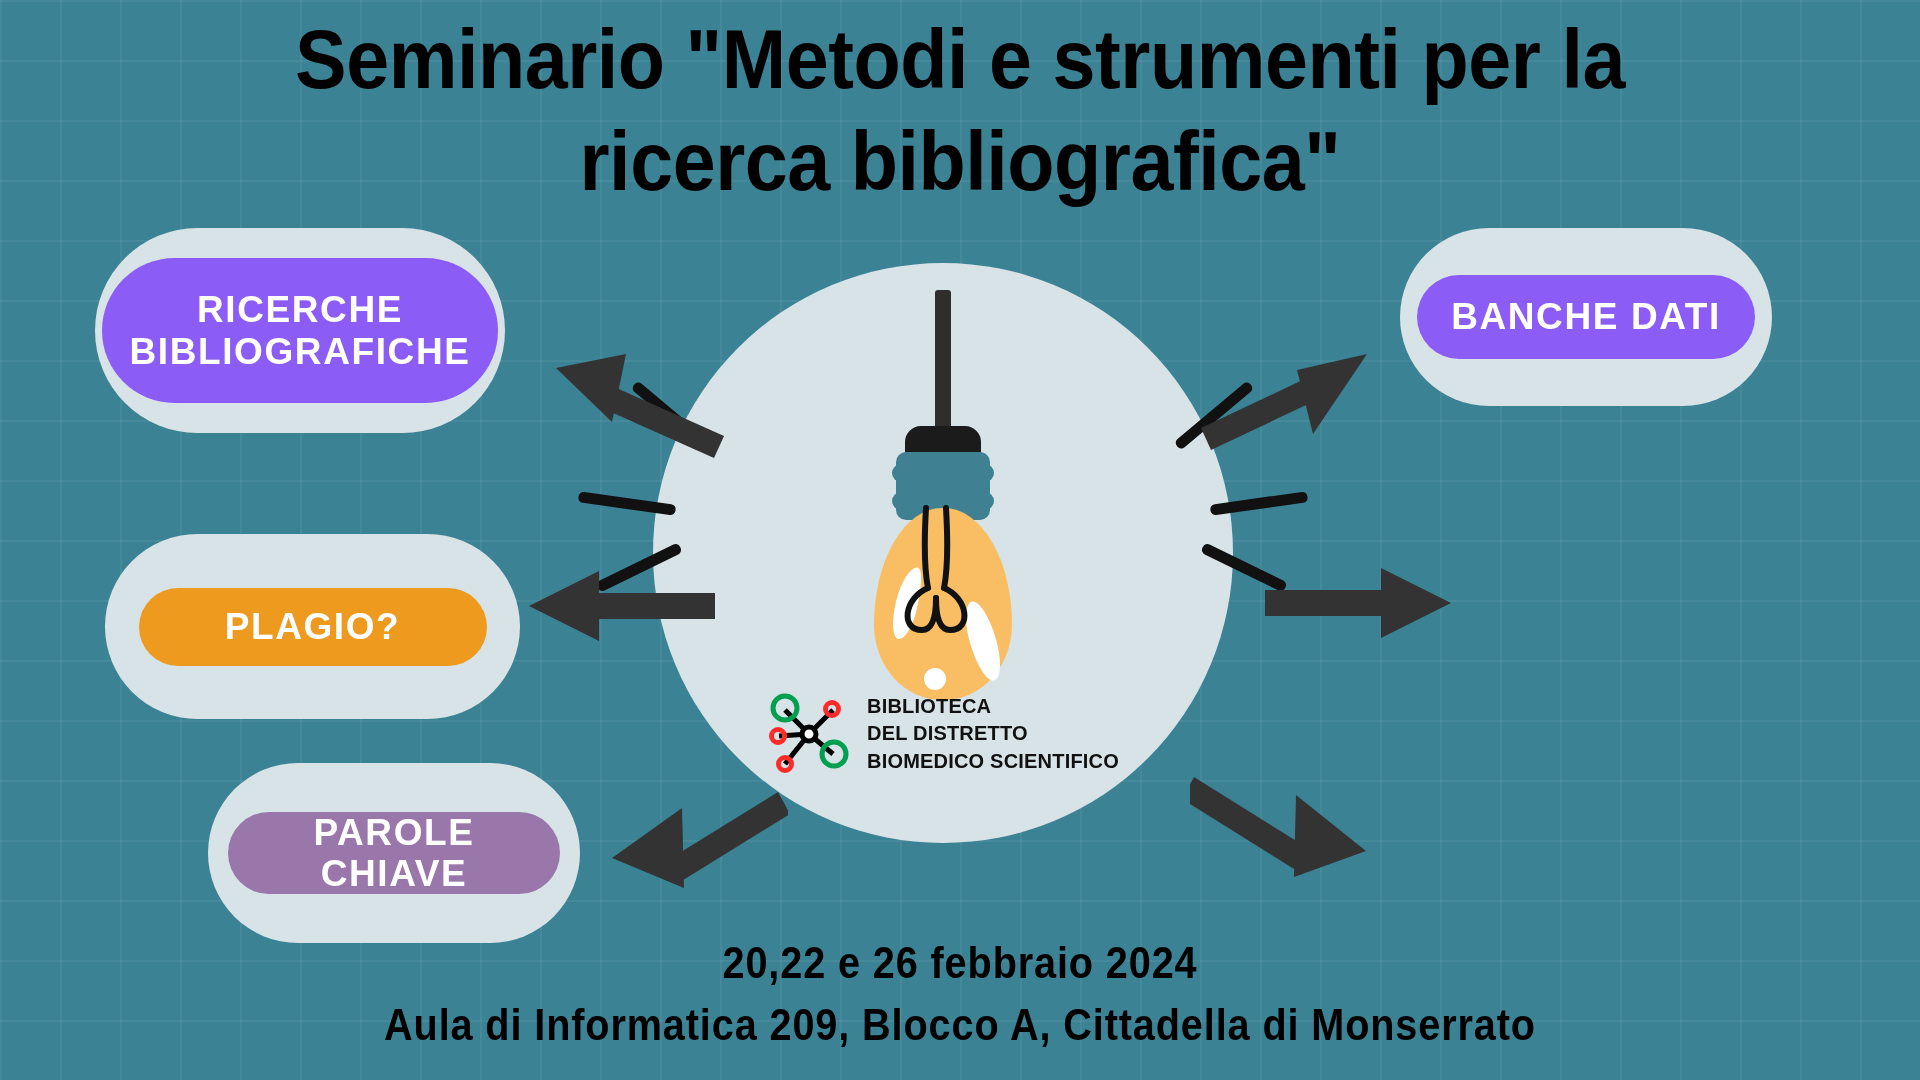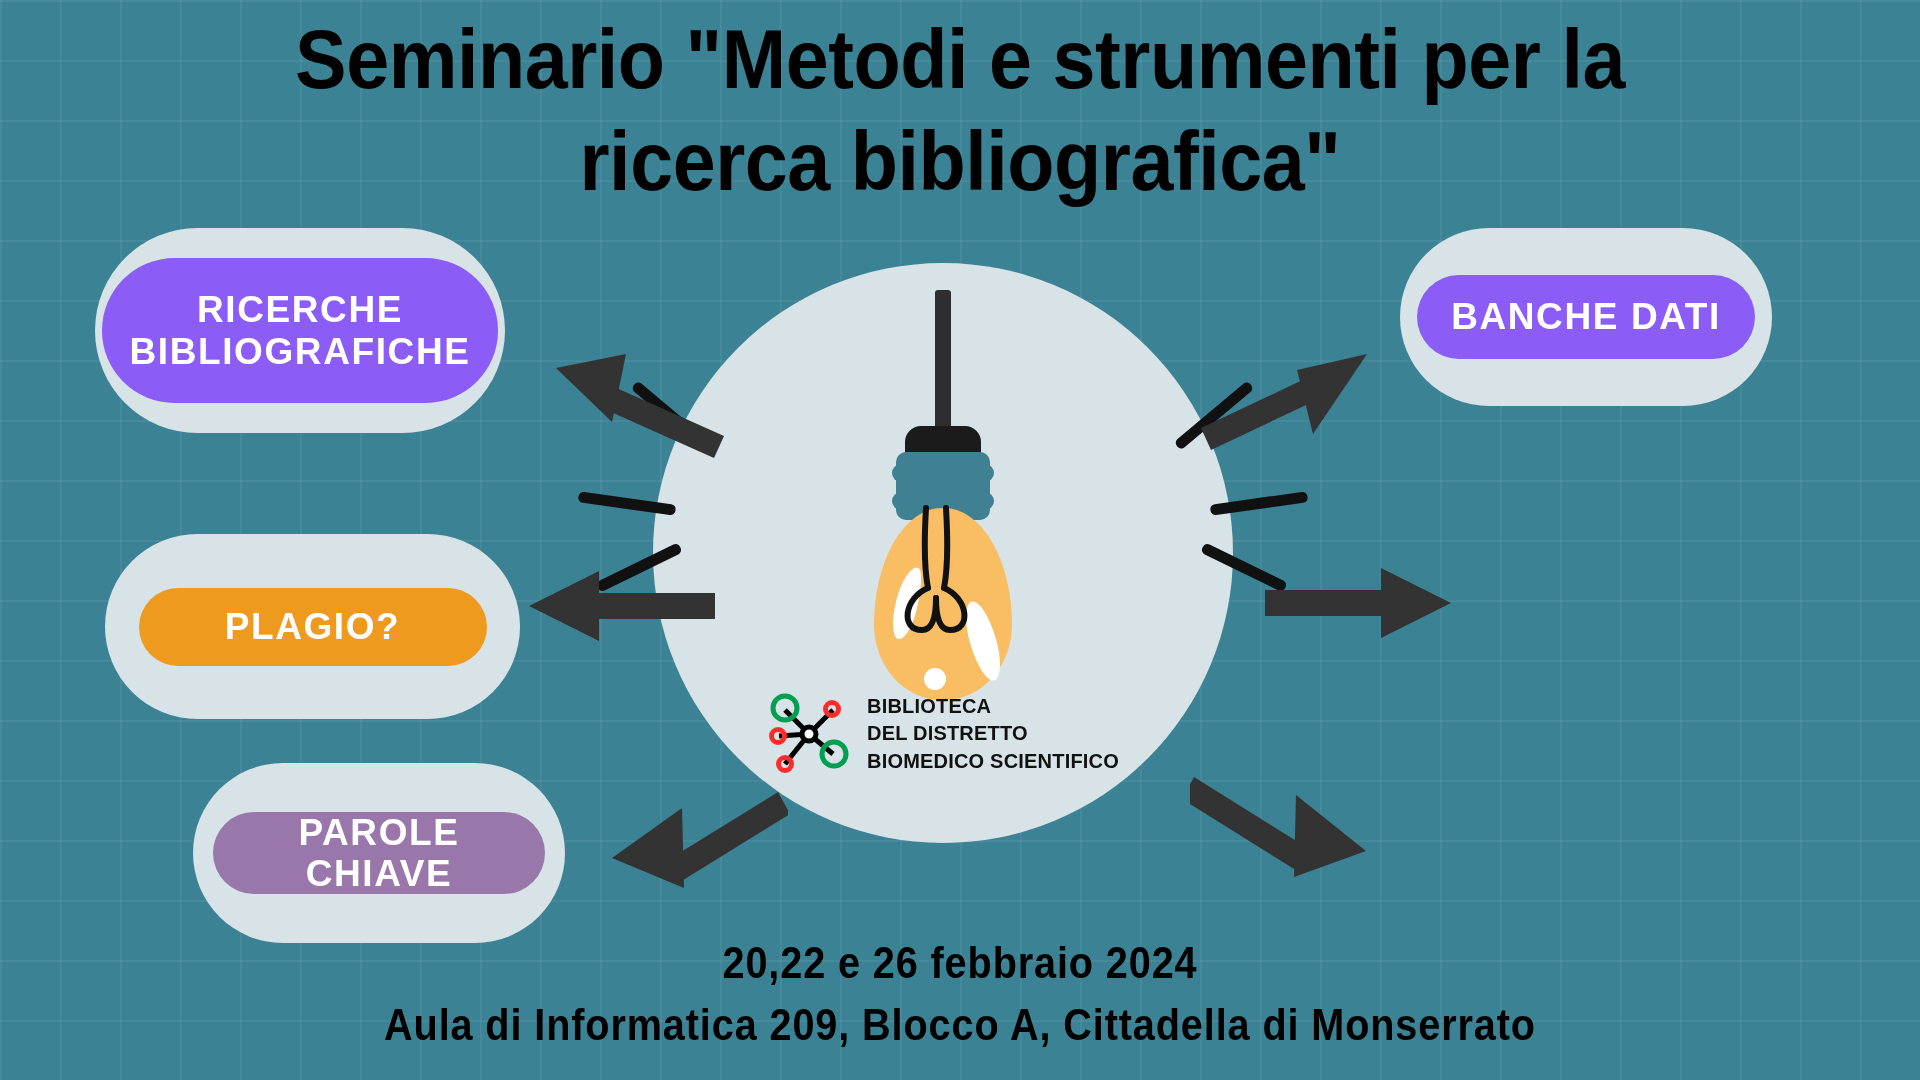--- a/index.html
+++ b/index.html
@@ -204,21 +204,21 @@
     text-transform: uppercase;
   }
 
   
   #card-ricerche   { left: 95px;  top: 228px; width: 410px; height: 205px; }
   #pill-ricerche   { width: 396px; height: 145px; font-size: 37px; }
 
   #card-plagio     { left: 105px; top: 506px; width: 415px; height: 185px; margin-top: 28px; }
   #pill-plagio     { width: 348px; height: 78px; font-size: 37px; }
 
-  #card-parole     { left: 193px; top: 763px; width: 372px; height: 180px; }
+  #card-parole     { left: 208px; top: 763px; width: 372px; height: 180px; }
   #pill-parole     { width: 332px; height: 82px; font-size: 37px; }
 
   #card-banche     { left: 1400px; top: 228px; width: 372px; height: 178px; }
   #pill-banche     { width: 338px; height: 84px; font-size: 37px; }
 
   #card-citazioni  { left: 1453px; top: 527px; width: 345px; height: 180px; }
   #pill-citazioni  { width: 312px; height: 78px; font-size: 37px; }
 
   #card-bibliografia { left: 1378px; top: 781px; width: 380px; height: 180px; }
   #pill-bibliografia { width: 340px; height: 78px; font-size: 37px; }

